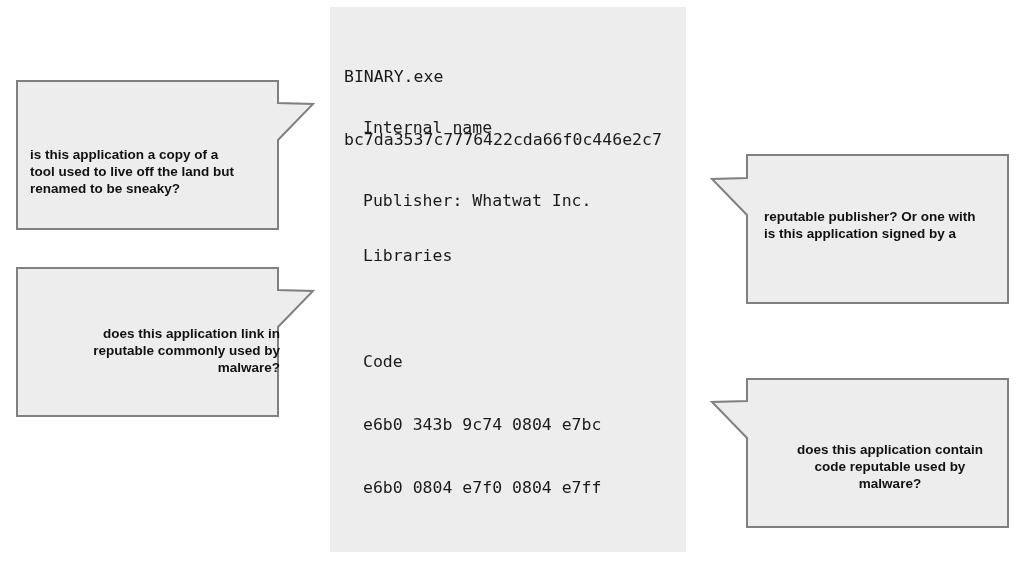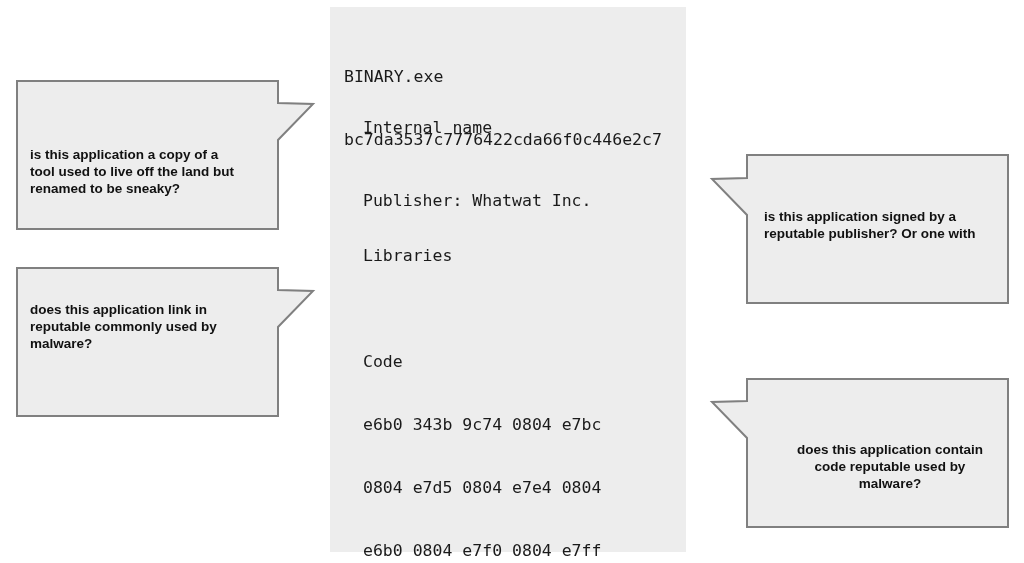--- a/index.html
+++ b/index.html
@@ -77,21 +77,21 @@
     font-weight: bold;
     line-height: 17px;
     color: #111111;
   }
   .callout-text span { display: block; }
 
   #callout-lolbin      { left: 14px;  top: 78px;  width: 303px; height: 155px; }
   #callout-lolbin .callout-text   { left: 16px; top: 48px; width: 250px; margin-top: 20px; }
 
   #callout-libraries   { left: 14px;  top: 265px; width: 303px; height: 155px; }
-  #callout-libraries .callout-text{ left: 16px; top: 36px; width: 250px; }
+  #callout-libraries .callout-text{ left: 16px; top: 60px; width: 250px; text-align: right; }
 
   #callout-signing     { left: 706px; top: 152px; width: 305px; height: 155px; }
   #callout-signing .callout-text  { left: 58px; top: 56px; width: 236px; }
 
   #callout-code        { left: 706px; top: 375px; width: 305px; height: 156px; }
   #callout-code .callout-text     { left: 66px; top: 66px; width: 236px; text-align: center; }
 </style>
 </head>
 <body>
 
@@ -106,21 +106,20 @@
 
     <div id="panel-internal-name" class="mono">Internal name</div>
 
     <div id="panel-publisher" class="mono">Publisher: Whatwat Inc.</div>
 
     <div id="panel-libraries" class="mono">Libraries</div>
 
     <div id="panel-code" class="mono">
       <span class="code-line">Code</span>
       <span class="code-line">e6b0 343b 9c74 0804 e7bc</span>
-      <span class="code-line">0804 e7d5 0804 e7e4 0804</span>
       <span class="code-line">e6b0 0804 e7f0 0804 e7ff</span>
       
       
     </div>
   </div>
 
   <div class="callout" id="callout-lolbin">
     <svg width="303" height="155" viewBox="0 0 303 155">
       <path d="M 3 3 L 264 3 L 264 25 L 299 26 L 264 62 L 264 151 L 3 151 Z" fill="#ededed" stroke="#808080" stroke-width="2" stroke-linejoin="miter"></path>
     </svg>
@@ -140,22 +139,22 @@
       <span>reputable commonly used by</span>
       <span>malware?</span>
     </div>
   </div>
 
   <div class="callout" id="callout-signing">
     <svg width="305" height="155" viewBox="0 0 305 155">
       <path d="M 302 3 L 41 3 L 41 26 L 6 27 L 41 63 L 41 151 L 302 151 Z" fill="#ededed" stroke="#808080" stroke-width="2" stroke-linejoin="miter"></path>
     </svg>
     <div class="callout-text">
+      <span>reputable publisher? Or one with</span>
       <span>is this application signed by a</span>
-      <span>reputable publisher? Or one with</span>
     </div>
   </div>
 
   <div class="callout" id="callout-code">
     <svg width="305" height="156" viewBox="0 0 305 156">
       <path d="M 302 4 L 41 4 L 41 26 L 6 27 L 41 63 L 41 152 L 302 152 Z" fill="#ededed" stroke="#808080" stroke-width="2" stroke-linejoin="miter"></path>
     </svg>
     <div class="callout-text">
       <span>does this application contain</span>
       <span>code reputable used by</span>

